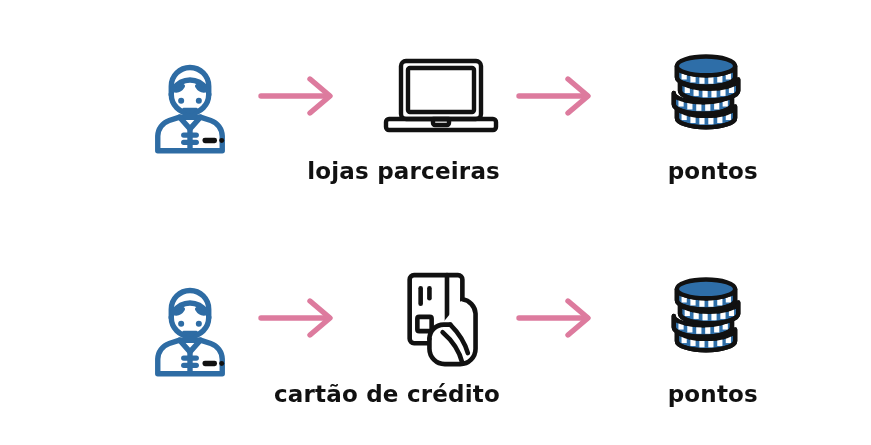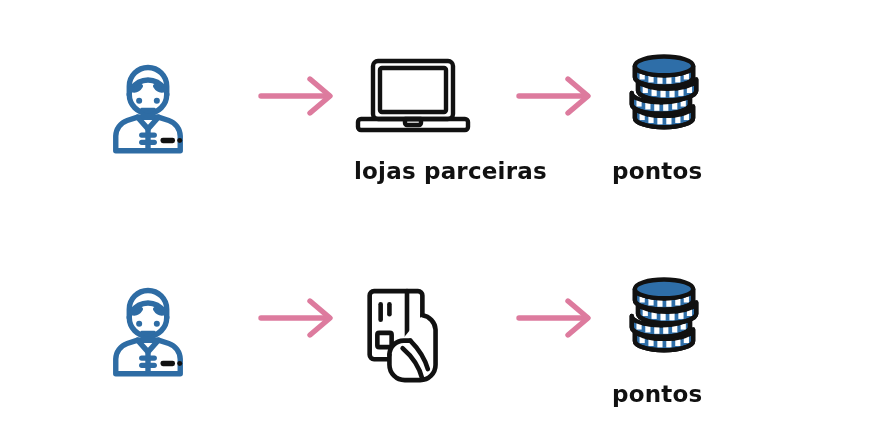--- a/index.html
+++ b/index.html
@@ -29,21 +29,21 @@
     flex-direction: row;
     align-items: center;
     justify-content: flex-start;
     padding-left: 96px;
     box-sizing: border-box;
   }
 
   .flow-node {
     display: flex;
     flex-direction: column;
-    align-items: flex-start;
+    align-items: flex-end;
     justify-content: flex-start;
     width: 146px;
     flex: 0 0 auto;
   }
 
   .node-art {
     height: 112px;
     display: flex;
     align-items: center;
     justify-content: center;
@@ -252,20 +252,21 @@
 
             <path d="M62 34 a14 14 0 0 1 12 13 v32 a14 14 0 0 1 -14 14 H46 a14 14 0 0 1 -14 -14 v-9"></path>
 
             <path d="M32 70 a13 13 0 0 1 13 -13 h6"></path>
 
             <path d="M51 57 q12 12 16 26"></path>
             <path d="M44 64 q14 12 18 28"></path>
           </g>
         </svg>
       </div>
+      <div class="node-label">cartão de crédito</div>
     </div>
 
     <div class="flow-arrow">
       <svg width="86" height="44" viewBox="0 0 86 44" aria-hidden="true">
         <g fill="none" stroke="#DD7B9E" stroke-width="5.4" stroke-linecap="round" stroke-linejoin="round">
           <line x1="6" y1="22" x2="74" y2="22"></line>
           <polyline points="55,5 75,22 55,39"></polyline>
         </g>
       </svg>
     </div>

